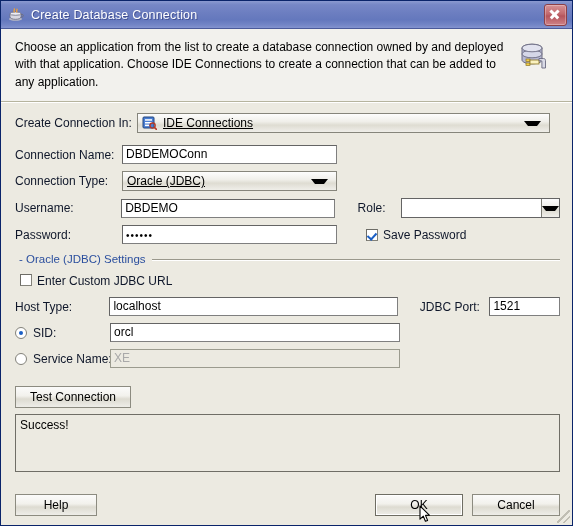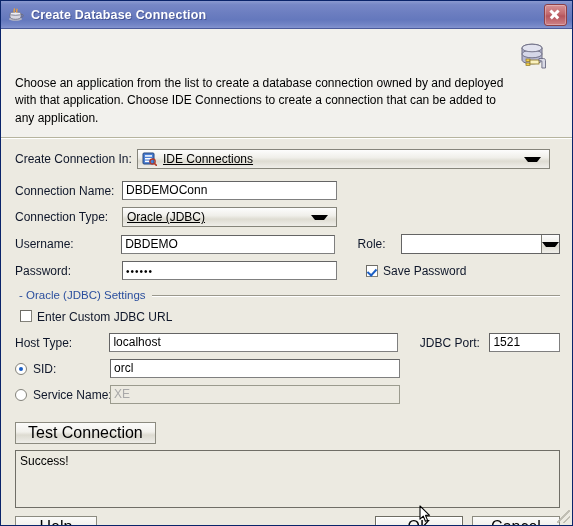--- a/index.html
+++ b/index.html
@@ -38,21 +38,21 @@
   .tb-icon {
     width: 18px; height: 18px;
     flex: 0 0 18px;
     position: relative;
     margin-right: 6px;
   }
   .tb-title {
     flex: 1 1 auto;
     color: #ffffff;
     font-size: 12.5px;
-    font-weight: bold;
+    font-weight: normal;
     letter-spacing: .2px;
     text-shadow: 1px 1px 0 rgba(40,50,110,.55);
     white-space: nowrap;
     overflow: hidden;
   }
   .tb-close {
     width: 21px; height: 20px;
     flex: 0 0 21px;
     border-radius: 3px;
     background: linear-gradient(to bottom, #d79396 0%, #c2686d 45%, #b4545c 55%, #cf8287 100%);
@@ -81,21 +81,20 @@
     align-items: flex-start;
     min-height: 48px;
   }
   .header-text {
     flex: 1 1 auto;
     font-size: 12px;
     color: #000;
     line-height: 1.45;
     padding-right: 10px;
     max-width: 492px;
-    margin-top: 36px;
   }
   .header-icon {
     flex: 0 0 34px;
     width: 34px; height: 34px;
     position: relative;
     margin-top: 1px;
   }
 
   
   .body {
@@ -244,21 +243,21 @@
   }
 
   
   .btn {
     box-sizing: border-box;
     height: 22px;
     min-width: 72px;
     padding: 0 12px;
     background: linear-gradient(to bottom, #fbfbfa 0%, #f2f1ec 44%, #dddbd1 60%, #eeede8 100%);
     border: 1px solid #8c8b80;
-    font-size: 16px;
+    font-size: 12px;
     color: #000;
     display: inline-flex;
     align-items: center;
     justify-content: center;
     white-space: nowrap;
     position: relative;
   }
   .btn.default {
     border-color: #6e6d63;
     box-shadow: inset 0 0 0 1px #ffffff;

